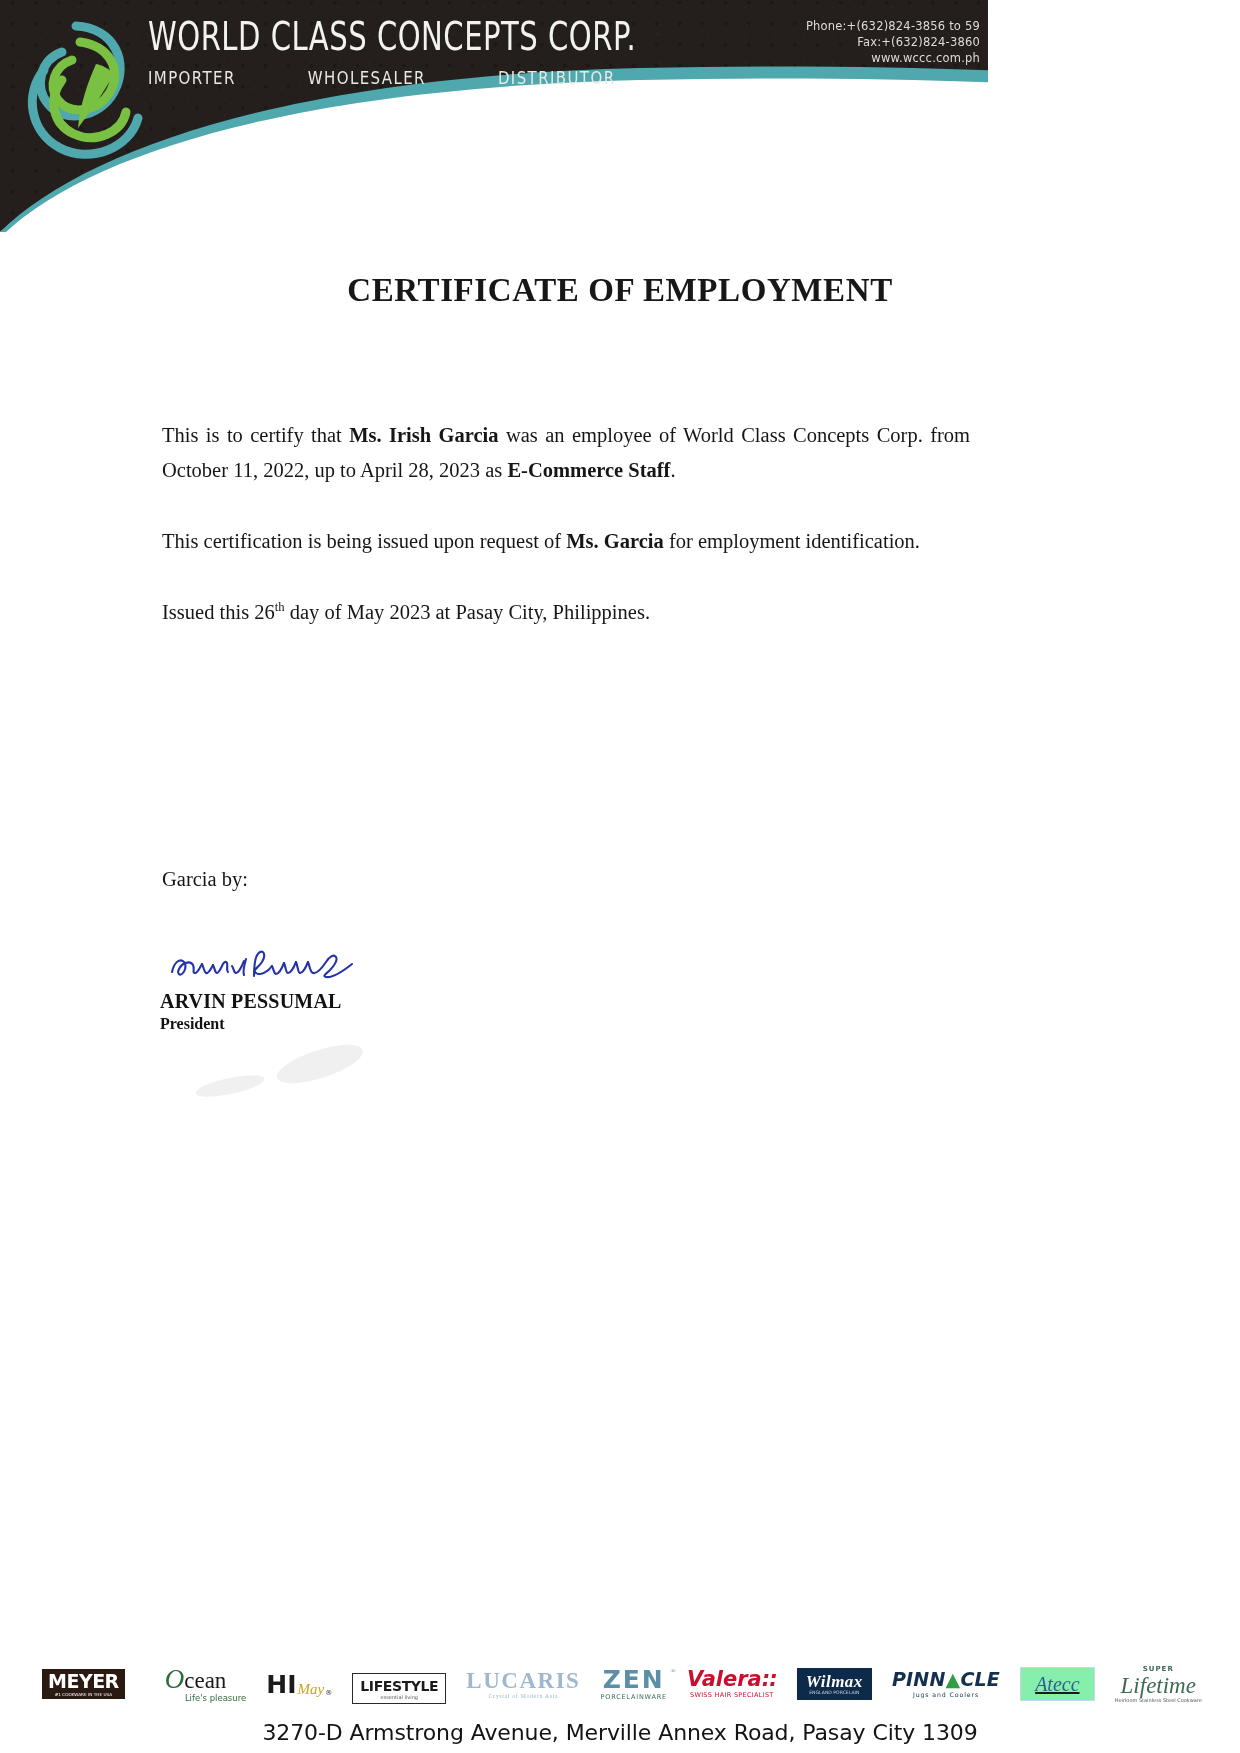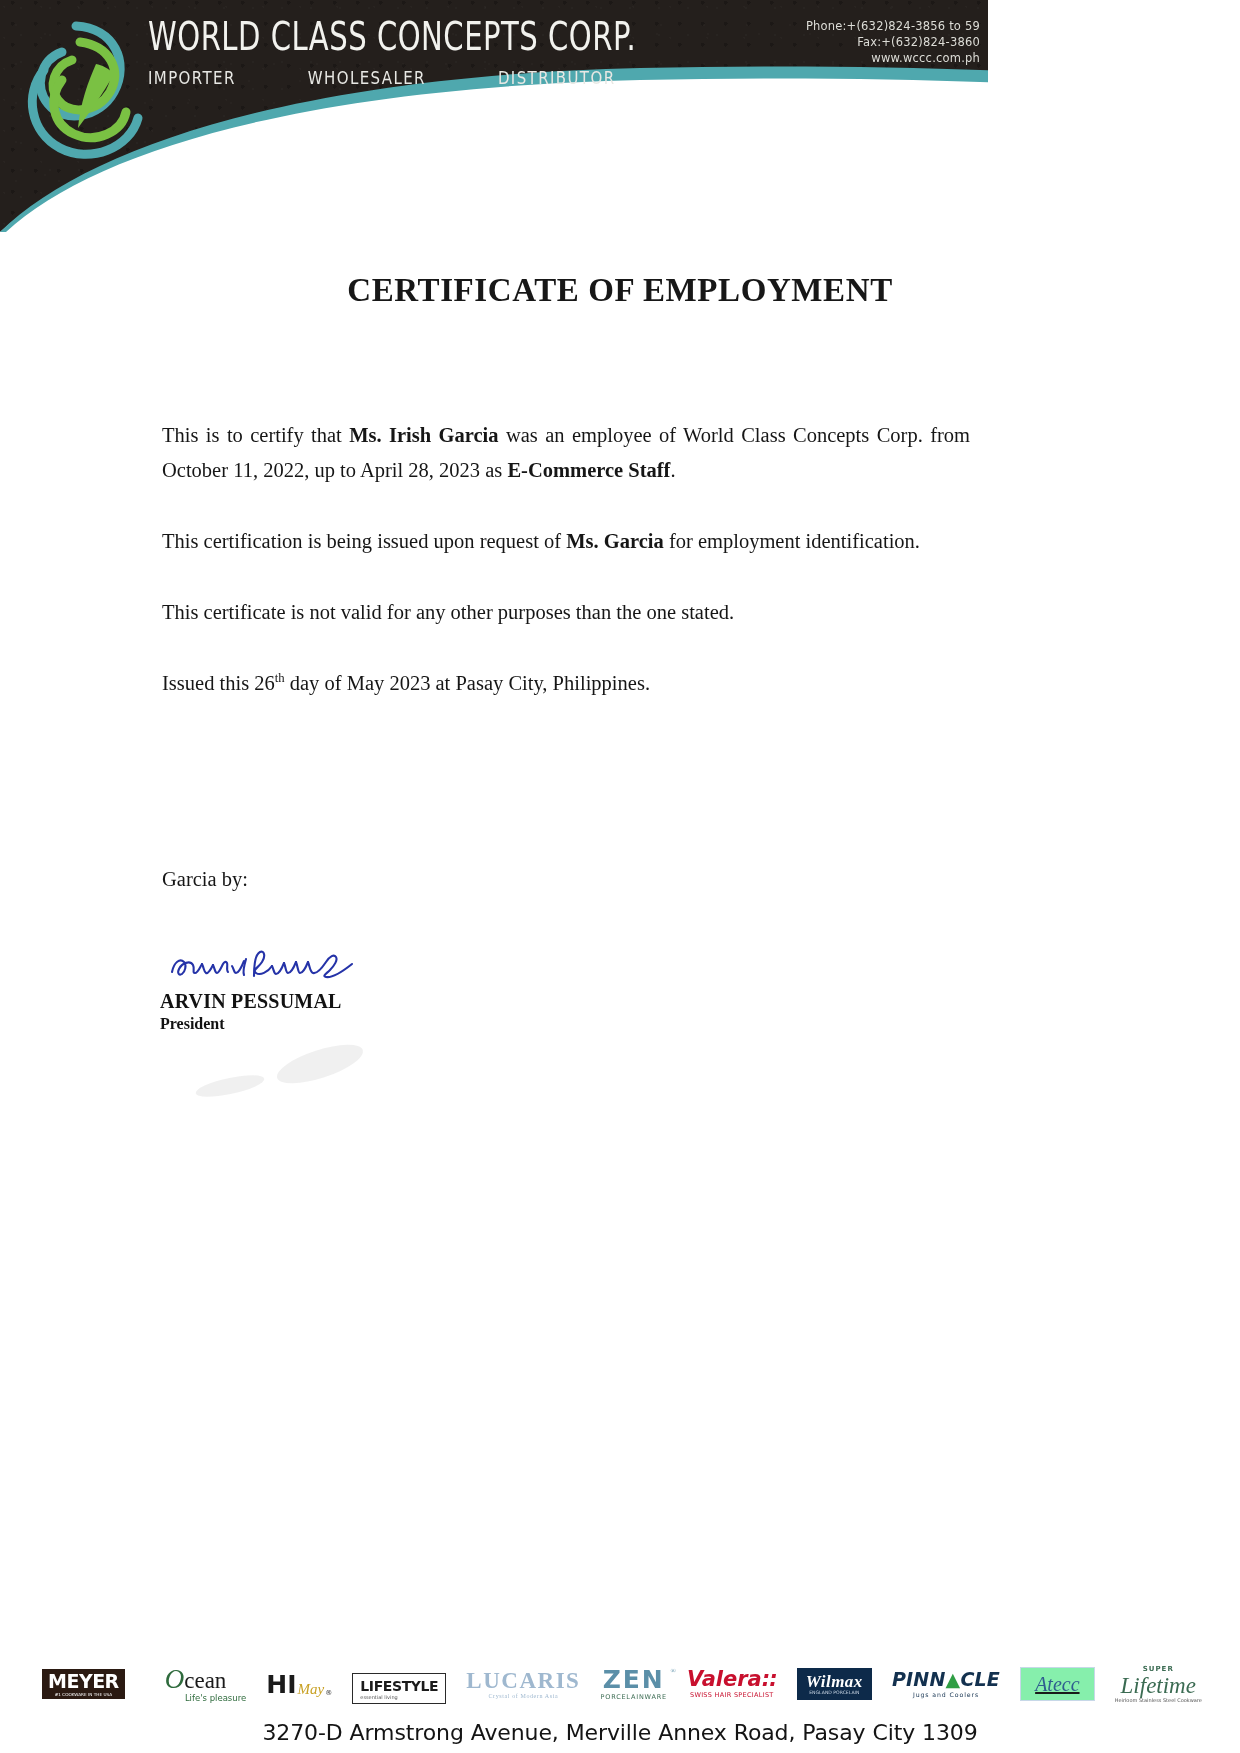--- a/index.html
+++ b/index.html
@@ -240,21 +240,21 @@
   }
   .lg-himay .may {
     font-family: Liberation Serif, serif;
     font-style: italic; font-size: 15px; color: #c9a227; line-height: 1;
   }
   .lg-himay .reg { font-size: 7px; color: #333; line-height: 1; }
 
   .lg-lifestyle {
     border: 1.6px solid #2a2a2a;
     padding: 5px 7px 3px 7px;
-    text-align: left;
+    text-align: center;
     line-height: 1;
     margin-top: 8px;
   }
   .lg-lifestyle .ls-main {
     font-family: "DejaVu Sans", sans-serif;
     font-weight: bold;
     font-size: 14px;
     letter-spacing: -0.4px;
     color: #1b1b1b;
   }
@@ -429,21 +429,20 @@
 <div class="content">
 
   <p class="para">
     <span>This is to certify that </span><b>Ms. Irish Garcia</b><span> was an employee of World Class Concepts Corp. from October 11, 2022, up to April 28, 2023 as </span><b>E-Commerce Staff</b><span>.</span>
   </p>
 
   <p class="para">
     <span>This certification is being issued upon request of </span><b>Ms. Garcia</b><span> for employment identification.</span>
   </p>
 
-  <p class="para para-nojustify">This certificate is not valid for any other purposes than the one stated.</p>
 
   <p class="para para-nojustify">
     <span>Issued this 26</span><sup>th</sup><span> day of May 2023 at Pasay City, Philippines.</span>
   </p>
 </div>
 
 <div class="signed-label">Garcia by:</div>
 
 <svg class="signature" viewBox="0 0 200 48">
   <g fill="none" stroke="#2533a8" stroke-width="2.1" stroke-linecap="round" stroke-linejoin="round">

